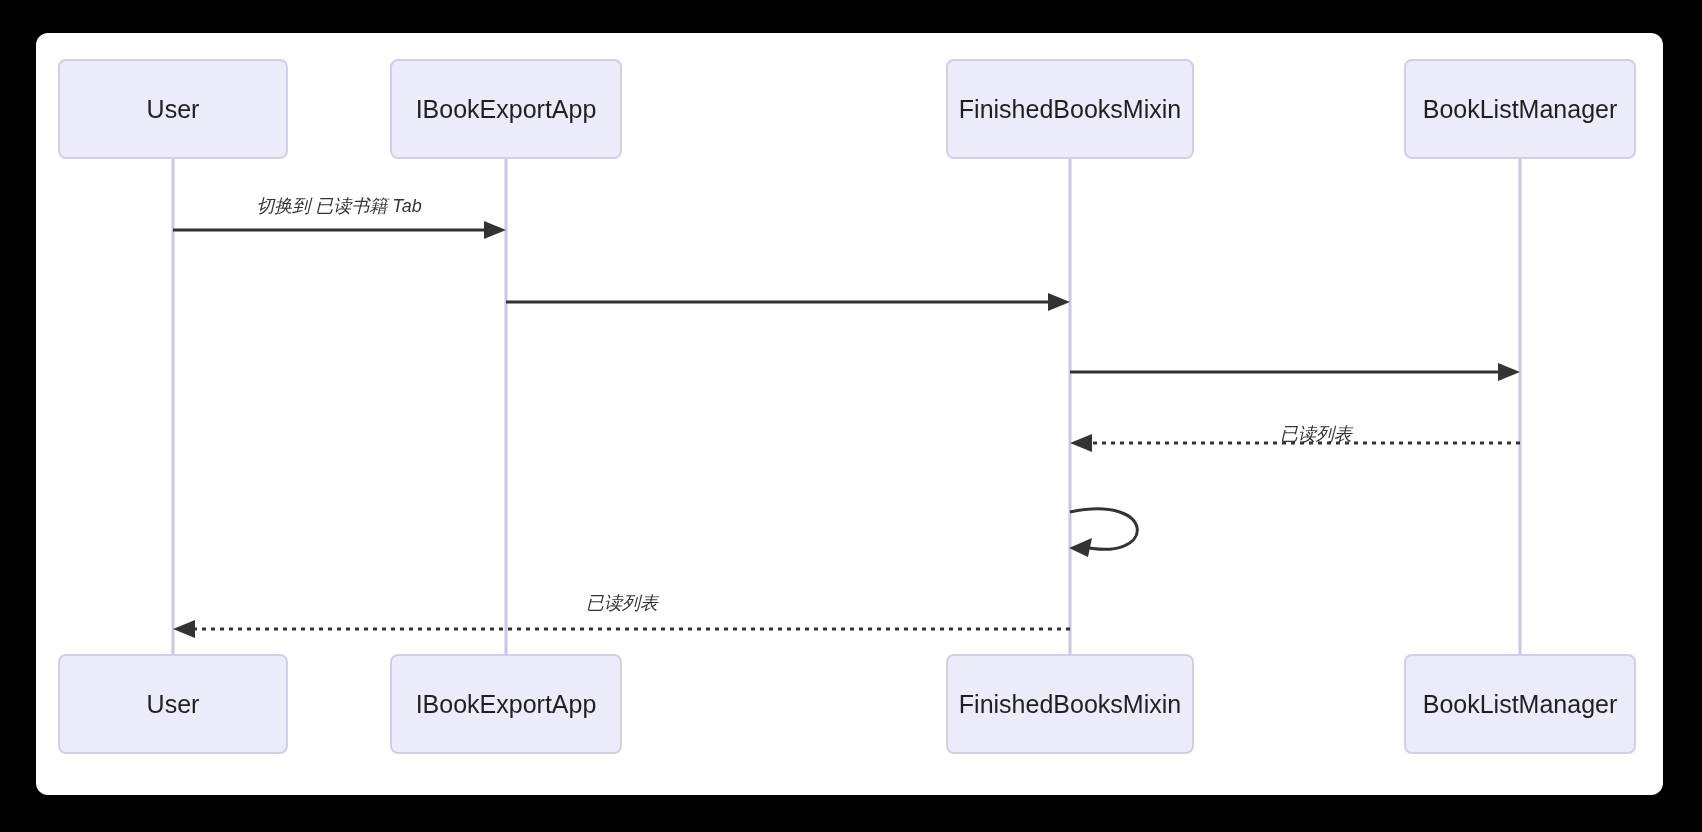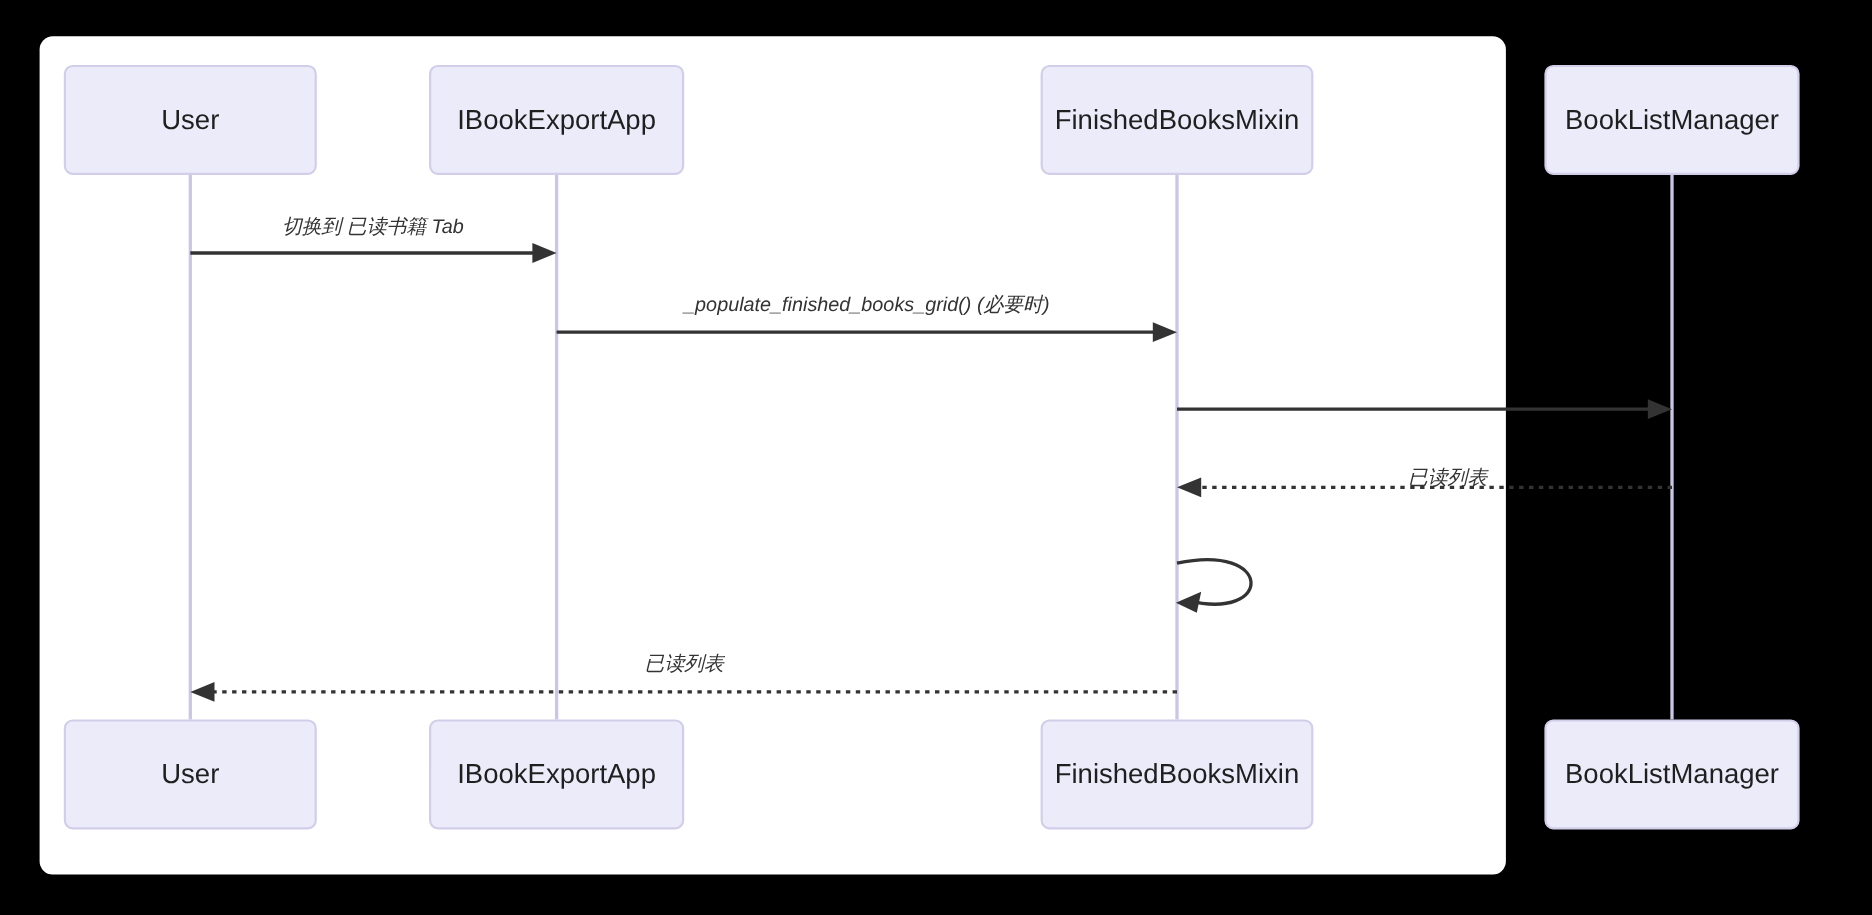--- a/index.html
+++ b/index.html
@@ -22,21 +22,21 @@
     width: 1702px;
     height: 832px;
     background: var(--background);
     font-family: "Liberation Sans", "DejaVu Sans", sans-serif;
     overflow: hidden;
   }
   .canvas {
     position: absolute;
     left: 36px;
     top: 33px;
-    width: 1333px;
+    width: 1627px;
     height: 762px;
     background: var(--canvas);
     border-radius: 12px;
   }
   .layer {
     position: absolute;
     left: 0;
     top: 0;
   }
   .lifeline {
@@ -139,18 +139,17 @@
       <span>IBookExportApp</span>
     </div>
     <div class="actor row-bottom" style="left:910px;  width:248px;">
       <span>FinishedBooksMixin</span>
     </div>
     <div class="actor row-bottom" style="left:1368px; width:232px;">
       <span>BookListManager</span>
     </div>
 
     <div class="msg" style="left:303px;  top:160px;">切换到 已读书籍 Tab</div>
-    <div class="msg" style="left:752px;  top:231px;">_populate_finished_books_grid() (必要时)</div>
     <div class="msg" style="left:1280px; top:372px;margin-top:16px;">已读列表</div>
     <div class="msg" style="left:586px;  top:557px;">已读列表</div>
 
   </div>
 </div>
 
 </body></html>

